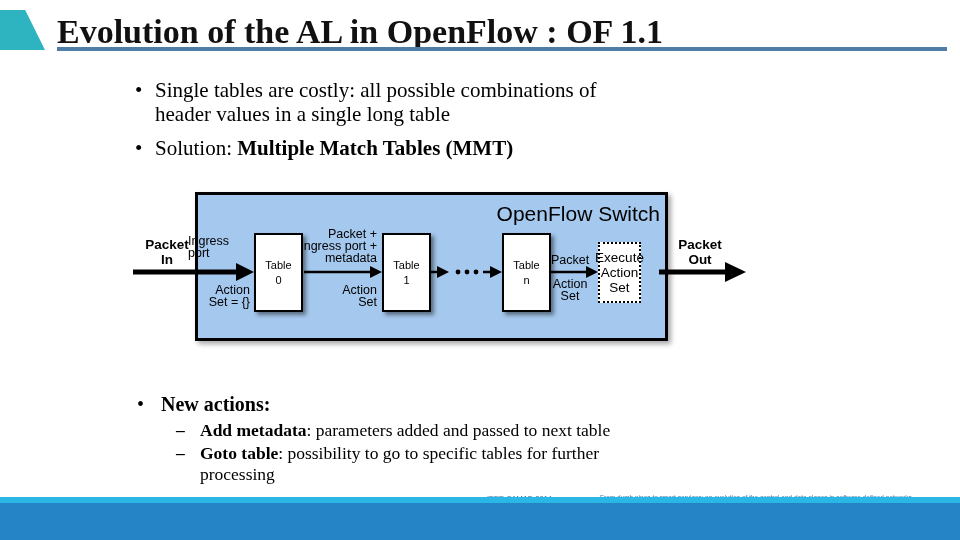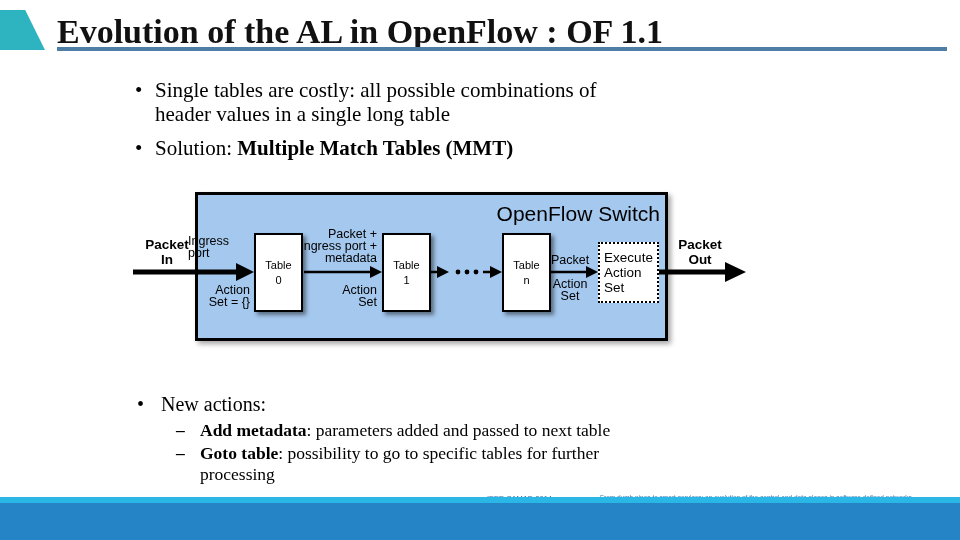--- a/index.html
+++ b/index.html
@@ -23,23 +23,23 @@
   
   .switch-box{position:absolute;left:195px;top:192px;width:473px;height:149px;background:#a5c8ee;
               border:3px solid #000;box-sizing:border-box;box-shadow:3px 3px 5px rgba(0,0,0,.35);}
   .dg{font-family:"Liberation Sans", sans-serif;}
   .switch-label{position:absolute;left:450px;top:202px;width:210px;text-align:right;
                 font-weight:normal;font-size:21px;}
   .tbl{position:absolute;top:233px;width:49px;height:79px;background:#fff;border:2.5px solid #000;
        box-sizing:border-box;box-shadow:2.5px 2.5px 4px rgba(0,0,0,.45);
        display:flex;align-items:center;justify-content:center;text-align:center;
        font-size:11px;line-height:15px;}
-  .exec-box{position:absolute;left:598px;top:242px;width:61px;height:61px;background:#fff;
+  .exec-box{position:absolute;left:598px;top:242px;width:43px;height:61px;background:#fff;
             border:2px dotted #000;box-sizing:border-box;
-            display:flex;align-items:center;justify-content:center;text-align:left;
+            display:flex;align-items:center;justify-content:center;text-align:center;
             font-size:13.5px;line-height:15px;}
   .dlabel{position:absolute;font-size:12.5px;line-height:12px;}
   .pre{white-space:pre-line;}
   .io-label{font-weight:bold;font-size:13.5px;line-height:15px;text-align:center;}
   svg.arrows{position:absolute;left:0;top:0;pointer-events:none;}
 
   
   .footer-strip{position:absolute;left:0;top:497px;width:960px;height:6px;background:#2ab7e6;}
   .footer-band{position:absolute;left:0;top:503px;width:960px;height:37px;background:#2584c6;}
   .ftxt{position:absolute;font-family:"Liberation Sans", sans-serif;}
@@ -121,21 +121,21 @@
       <polygon points="490,266 502,272 490,278" stroke="none"></polygon>
       <line x1="551" y1="272" x2="587" y2="272" stroke-width="2.5"></line>
       <polygon points="586,266 598,272 586,278" stroke="none"></polygon>
       <line x1="659" y1="272" x2="726" y2="272" stroke-width="5"></line>
       <polygon points="725,262 746,272 725,282" stroke="none"></polygon>
     </g>
   </svg>
 
   <div class="bullet-row" style="left:137px;top:392px;font-size:20px;">
     <span class="bullet-glyph">•</span>
-    <div class="b-ind" style="padding-left:24px;">
+    <div class="b-ind" style="padding-left:24px;font-weight:bold;">
       <span>New actions:</span>
     </div>
   </div>
   <div class="sub-row" style="left:176px;top:420px;">
     <span class="bullet-glyph bold">–</span>
     <div class="b-ind" style="padding-left:24px;">
       <span class="bold">Add metadata</span><span>: parameters added and passed to next table</span>
     </div>
   </div>
   <div class="sub-row" style="left:176px;top:443px;">

